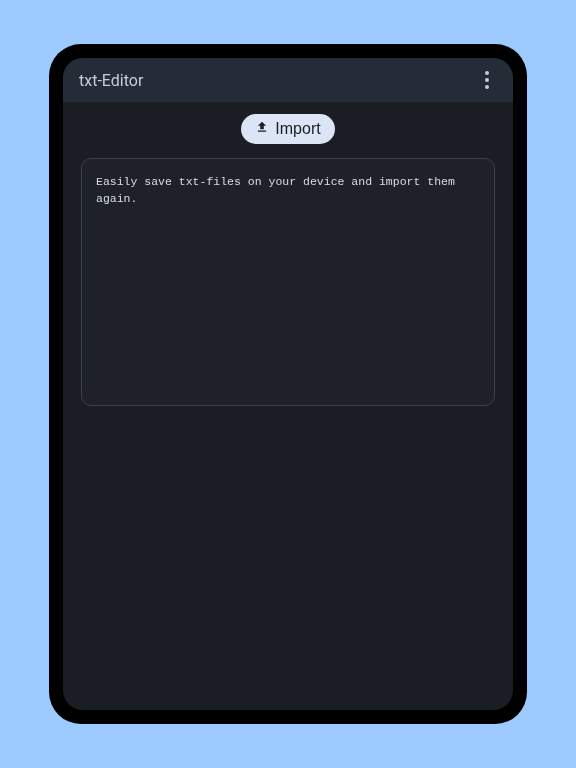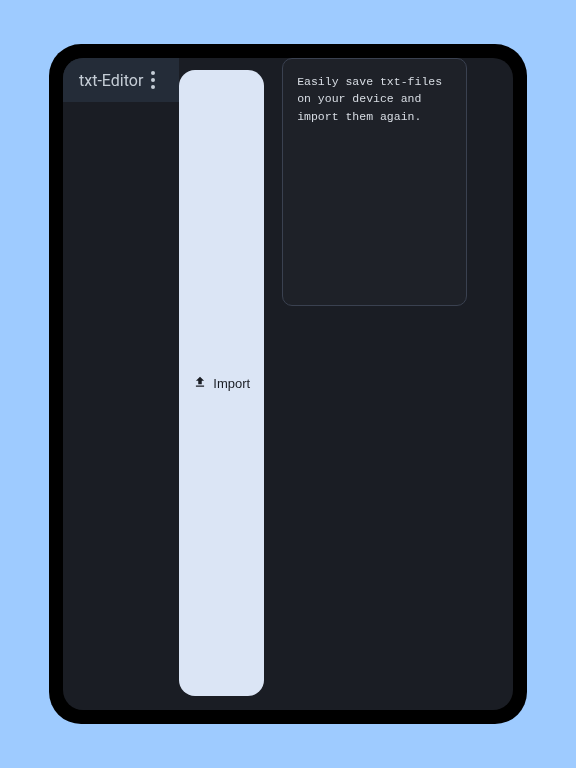--- a/index.html
+++ b/index.html
@@ -24,20 +24,21 @@
       padding: 14px;
       position: relative;
     }
     .tablet-screen {
       width: 100%;
       height: 100%;
       background: #1a1d24;
       border-radius: 20px;
       overflow: hidden;
       display: flex;
+      flex-direction: column;
     }
     .app-header {
       background: #242c38;
       height: 44px;
       display: flex;
       align-items: center;
       padding: 0 16px;
       justify-content: space-between;
     }
     .app-title {
@@ -63,21 +64,21 @@
       gap: 10px;
       justify-content: center;
       padding: 12px 0 14px 0;
     }
     .btn {
       background: #dbe5f5;
       color: #1a1d24;
       border: none;
       border-radius: 16px;
       padding: 6px 14px;
-      font-size: 13px;
+      font-size: 16px;
       font-weight: 500;
       display: flex;
       align-items: center;
       gap: 6px;
       cursor: pointer;
     }
     .btn svg {
       width: 14px;
       height: 14px;
     }

